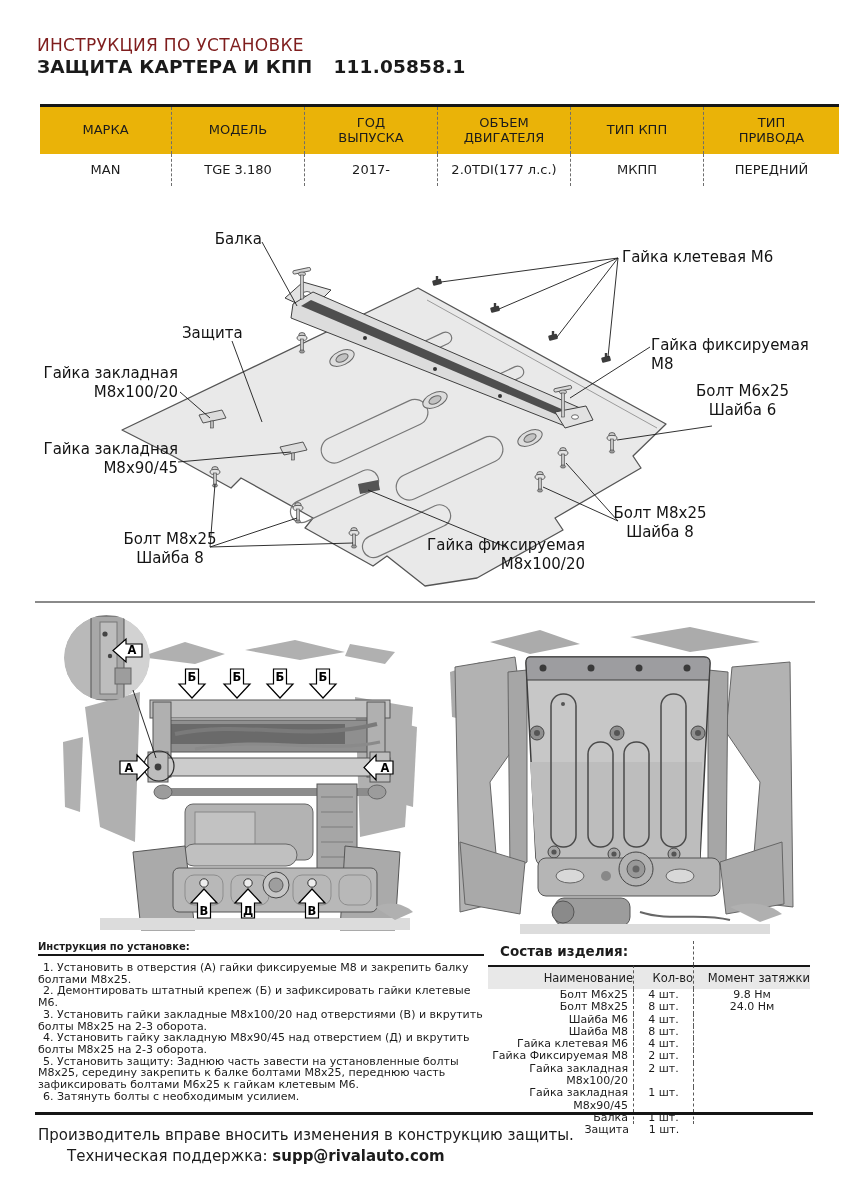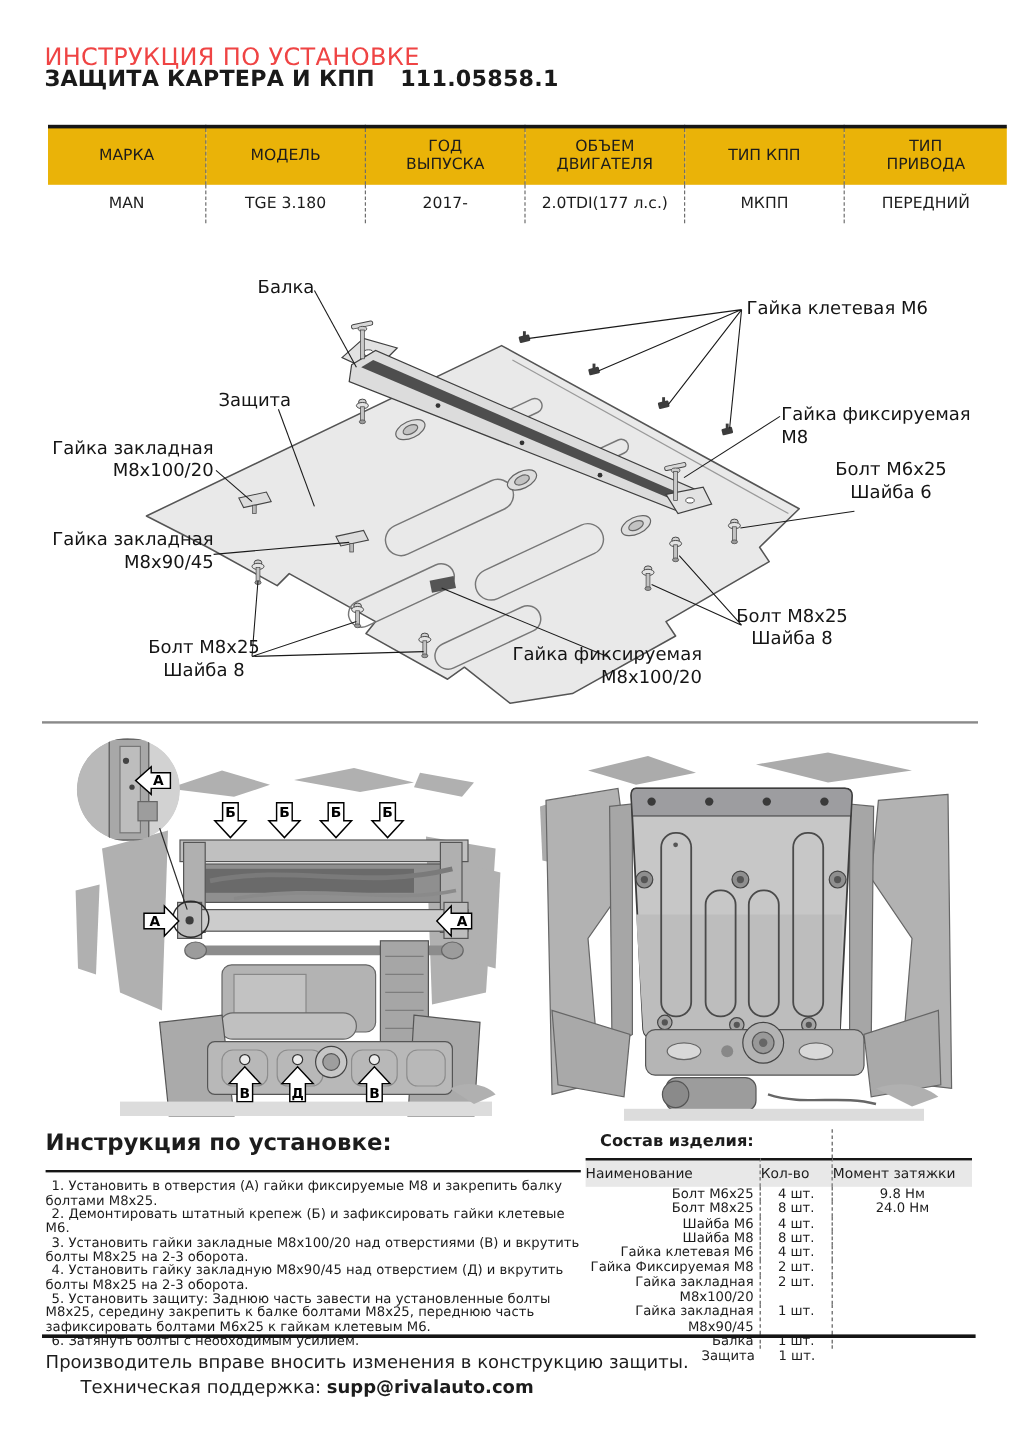--- a/index.html
+++ b/index.html
@@ -2,21 +2,21 @@
 <html><head>
 <meta charset="utf-8">
 <style>
   html,body{margin:0;padding:0;background:#fff;}
   body{width:848px;height:1200px;position:relative;overflow:hidden;
        font-family:"DejaVu Sans","Liberation Sans",sans-serif;color:#1c1c1c;}
   .abs{position:absolute;}
   .pre{white-space:pre-line;}
 
   
-  #hdr-line1{left:37px;top:35px;font-size:20px;color:#ef4444;letter-spacing:.3px;}
+  #hdr-line1{left:37px;top:35px;font-size:17px;color:#7f1d1d;letter-spacing:.3px;}
   #hdr-line2{left:37px;top:56px;font-size:18.5px;font-weight:bold;color:#1a1a1a;letter-spacing:.2px;}
   #hdr-line2 .art{margin-left:21px;}
 
   
   #veh{left:40px;top:104px;width:770px;border-collapse:collapse;table-layout:fixed;
        border-top:3px solid #161616;font-size:13px;}
   #veh th,#veh td{text-align:center;vertical-align:middle;font-weight:normal;
        border-right:1px dashed #6e6e6e;padding:0 2px;}
   #veh th:last-child,#veh td:last-child{border-right:none;}
   #veh thead tr{background:#eab308;height:48px;}
@@ -30,32 +30,32 @@
 
   
   #mid-rule{left:35px;top:601px;width:780px;height:2px;background:#8a8a8a;}
 
   
   #photoL{left:45px;top:612px;width:380px;height:325px;}
   #photoR{left:430px;top:612px;width:390px;height:325px;}
 
   
   #instr{left:38px;top:941px;width:446px;}
-  #instr .ihead{font-size:19px;font-weight:bold;border-bottom:2px solid #161616;
-       padding-bottom:12px;margin-bottom:6px;}
+  #instr .ihead{font-size:10px;font-weight:bold;border-bottom:2px solid #161616;
+       padding-bottom:2px;margin-bottom:6px;}
   #instr .step{font-size:11px;line-height:11.7px;text-indent:5px;margin:0;}
 
   
   #parts{left:488px;top:941px;width:322px;display:grid;
          grid-template-columns:146px 60px 116px;font-size:11px;}
   #parts .c{padding:0;} 
   #parts .dash{border-right:1px dashed #5a5a5a;}
   #parts .phead{font-size:13.5px;font-weight:bold;padding:2px 0 6px 12px;}
   #parts .hcell{background:#e8e8e8;border-top:2px solid #161616;font-size:11.5px;
-         text-align:left;padding:4px 0;}
+         text-align:right;padding:4px 0;}
   #parts .name{text-align:right;padding-right:5px;line-height:12.3px;}
   #parts .qty{text-align:center;line-height:12.3px;}
   #parts .tq{text-align:center;line-height:12.3px;}
 
   #bot-rule{left:35px;top:1112px;width:778px;height:3px;background:#151515;}
 
   
   #foot1{left:38px;top:1126px;font-size:15px;}
   #foot2{left:38px;top:1147px;font-size:15px;margin-left:29px;}
   #foot2 b{font-weight:bold;}

